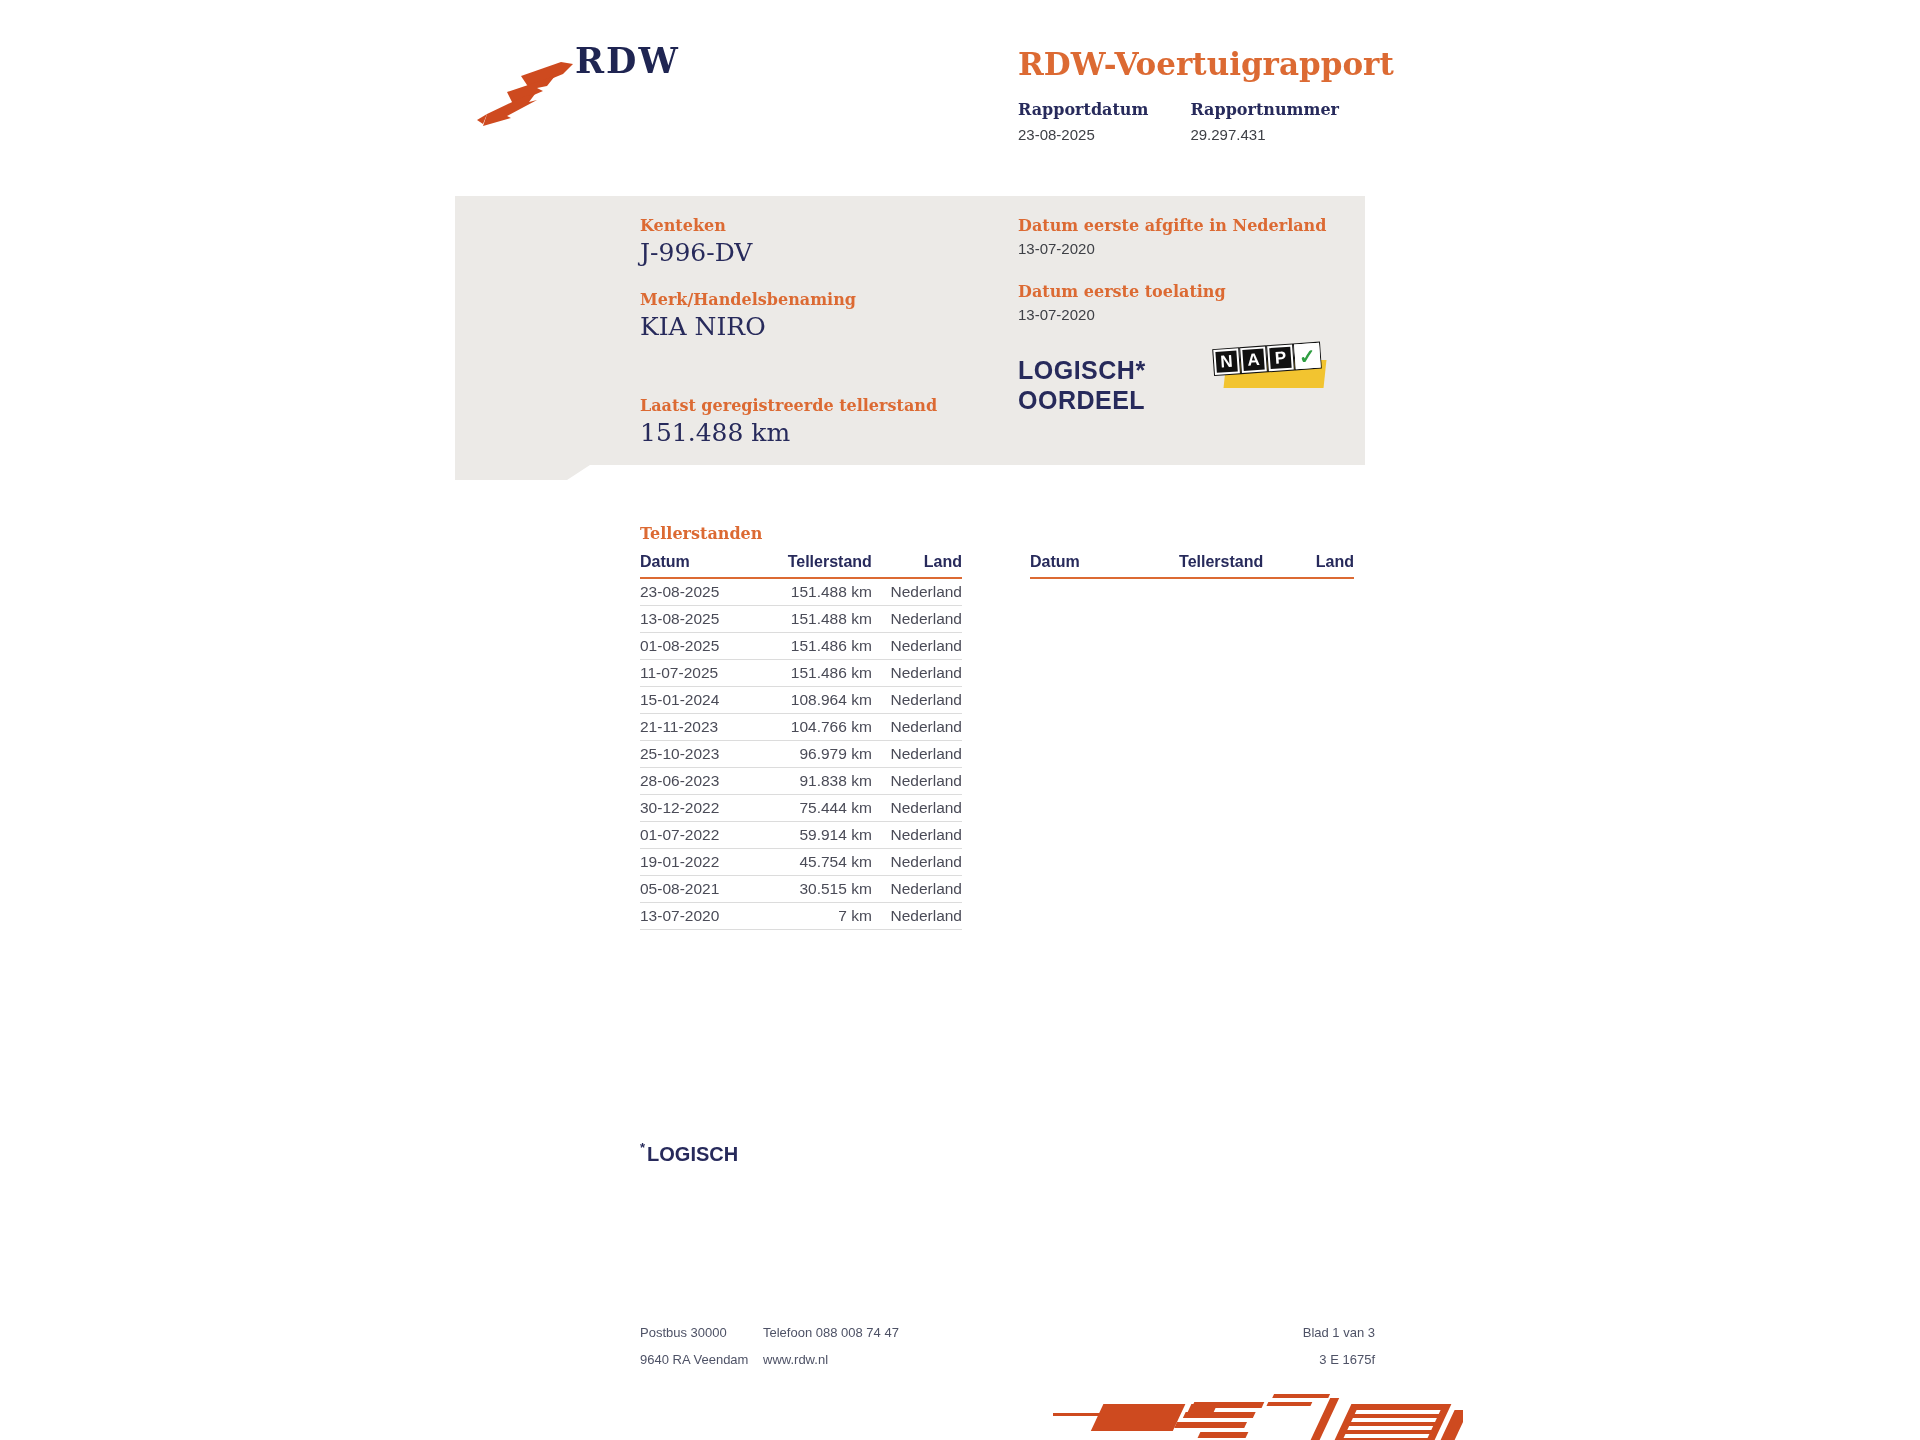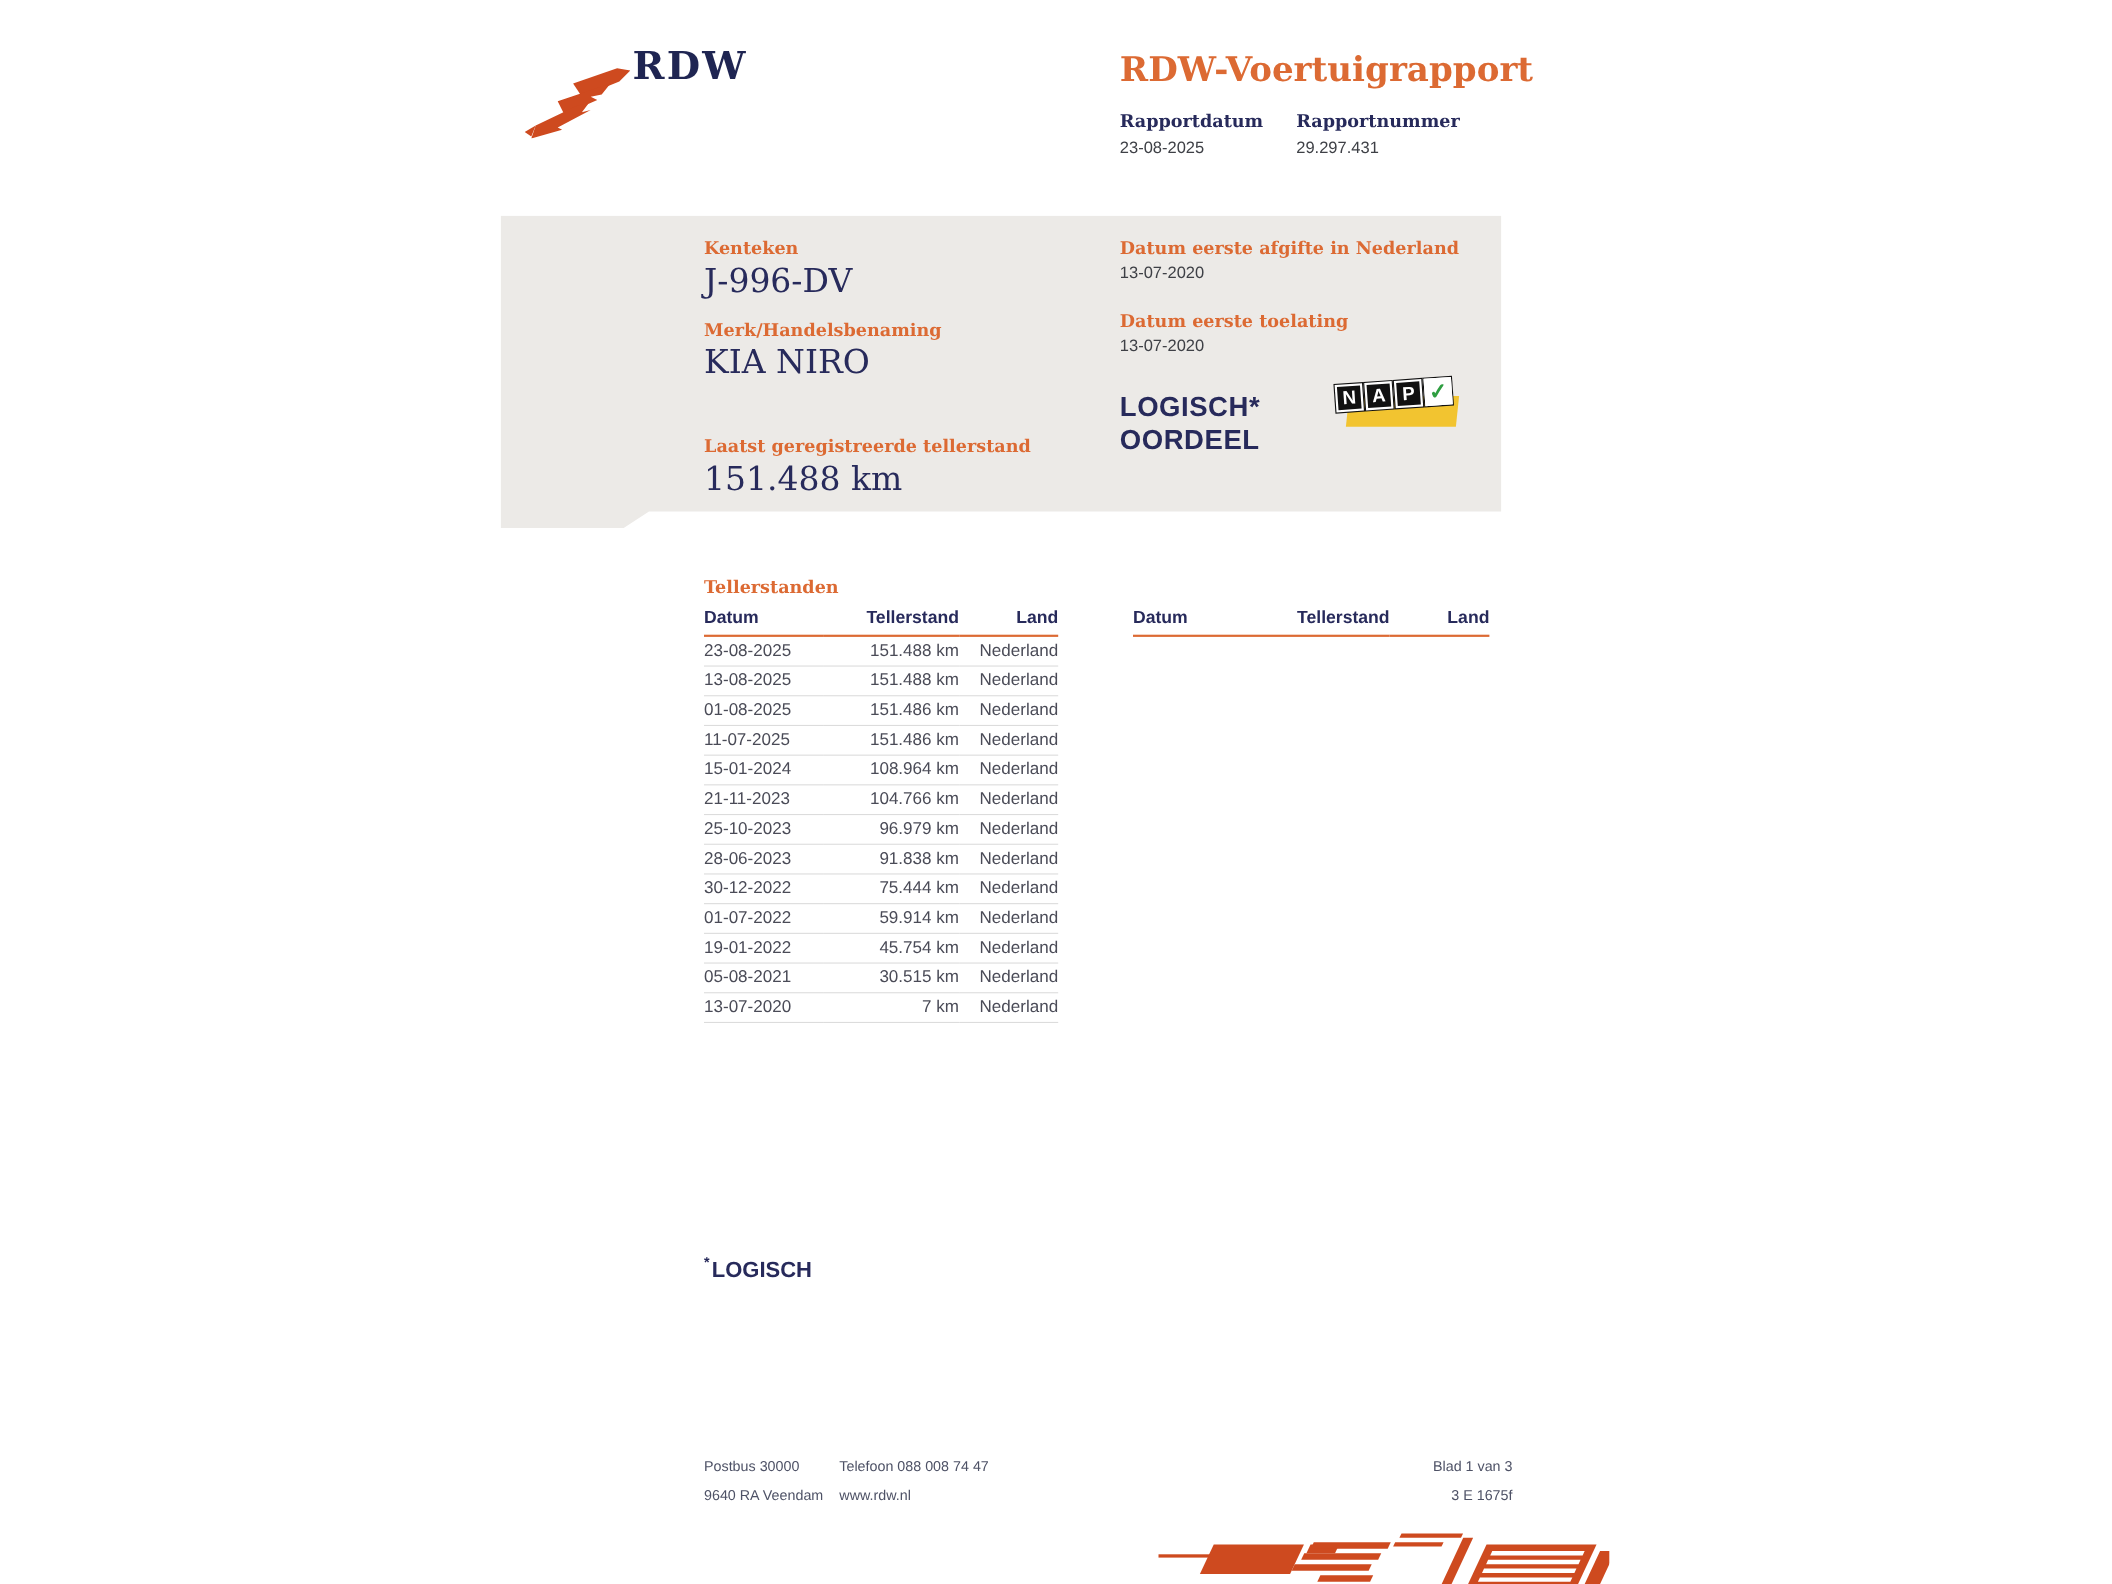--- a/index.html
+++ b/index.html
@@ -20,33 +20,33 @@
   .page{position:relative;width:1831px;height:1440px;background:#fff;}
 
   
   .logo-feather{position:absolute;left:477px;top:58px;width:96px;height:68px;}
   .logo-text{position:absolute;left:575px;top:40px;
     font-family:"DejaVu Serif",serif;font-weight:bold;font-size:35px;
     letter-spacing:2px;color:#1F2552;}
   .doc-title{position:absolute;left:1018px;top:46px;
     font-family:"DejaVu Serif",serif;font-weight:bold;font-size:31px;
     color:var(--orange);}
-  .report-meta{position:absolute;left:1018px;top:100px;display:flex;gap:30px;}
+  .report-meta{position:absolute;left:1018px;top:100px;display:flex;gap:42px;}
   .meta-label{font-family:"DejaVu Serif",serif;font-weight:bold;font-size:16px;
     color:var(--navy);}
   .meta-value{font-size:15px;color:var(--text-dark);margin-top:7px;}
 
   
   .summary-box{position:absolute;left:455px;top:196px;width:910px;height:284px;
     background:var(--box-bg);
     clip-path:polygon(0 0,910px 0,910px 269px,135px 269px,112px 284px,0 284px);}
   .sb{position:absolute;}
   .label-orange{font-family:"DejaVu Serif",serif;font-weight:bold;font-size:16px;
     color:var(--orange);}
-  .value-large{font-family:"DejaVu Serif",serif;font-size:30px;color:var(--navy);}
+  .value-large{font-family:"DejaVu Serif",serif;font-size:25px;color:var(--navy);}
   .value-small{font-size:15px;color:var(--text-dark);}
   .oordeel{font-weight:bold;font-size:25px;color:var(--navy);letter-spacing:0.5px;}
 
   
   .nap{position:absolute;left:760px;top:152px;width:118px;height:46px;}
   .nap-yellow{position:absolute;left:10px;top:12px;width:100px;height:28px;
     background:var(--nap-yellow);transform:skewX(-6deg);}
   .nap-tiles{position:absolute;left:0;top:2px;display:flex;gap:2px;
     transform:rotate(-4deg);transform-origin:left bottom;}
   .nap-tile{width:25px;height:25px;background:#111;color:#fff;

